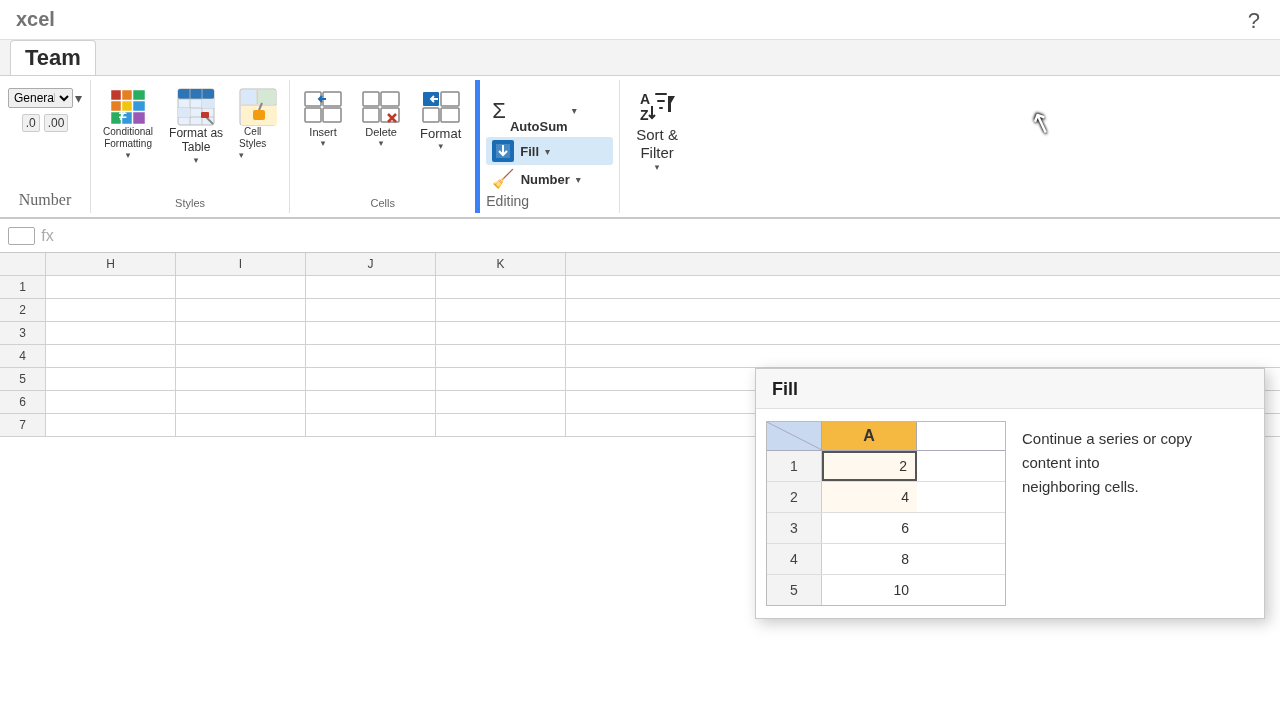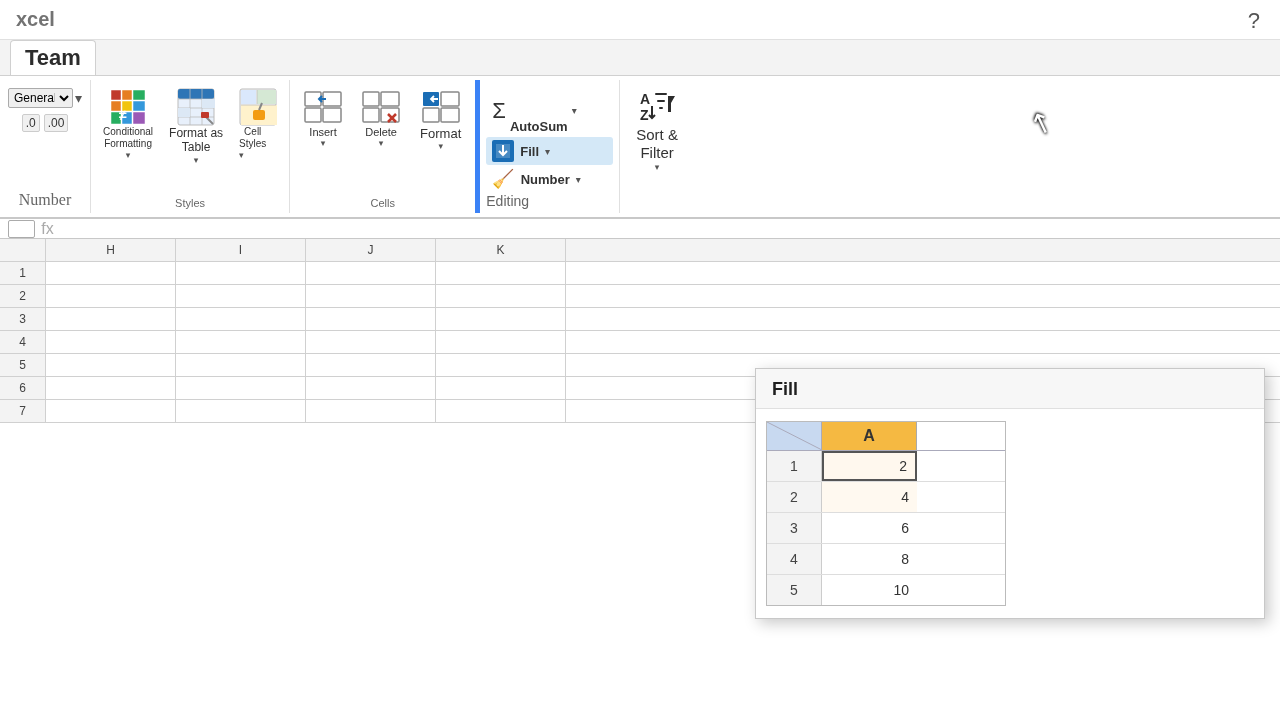--- a/index.html
+++ b/index.html
@@ -231,21 +231,21 @@
       </div>
       <span style="font-size:15px; color:#333; text-align:center; line-height:1.2;">Sort &amp;<br>Filter</span>
       <span style="font-size:9px; color:#555;">▾</span>
     </div>
   </div>
 
   <div style="position:absolute; top:30px; left:1030px; font-size:28px; color:#fff; text-shadow:1px 1px 3px #000, -1px -1px 3px #000; pointer-events:none; z-index:10; transform:rotate(20deg);">↖</div>
 
 </div>
 
-<div style="height:20px; background:#fff; border-bottom:1px solid #c8c8c8; display:flex; align-items:center; padding:0 8px; font-size:13px; color:#333;">
+<div style="height:34px; background:#fff; border-bottom:1px solid #c8c8c8; display:flex; align-items:center; padding:0 8px; font-size:13px; color:#333;">
   <span style="border:1px solid #ababab; border-radius:2px; padding:1px 6px; margin-right:6px; background:#fff; font-size:12px;">&nbsp;&nbsp;&nbsp;&nbsp;</span>
   <span style="color:#aaa; font-size:16px; margin-right:6px;">fx</span>
 </div>
 
 <div style="display:flex; flex-direction:column; overflow:hidden; flex:1;">
 
   <div style="display:flex; background:#f3f3f3; border-bottom:1px solid #d0d0d0;">
     <div style="width:46px; height:22px; border-right:1px solid #d0d0d0; background:#f3f3f3; flex-shrink:0;"></div>
     <div style="width:130px; height:22px; text-align:center; font-size:12px; color:#444; border-right:1px solid #d0d0d0; display:flex; align-items:center; justify-content:center; flex-shrink:0;">H</div>
     <div style="width:130px; height:22px; text-align:center; font-size:12px; color:#444; border-right:1px solid #d0d0d0; display:flex; align-items:center; justify-content:center; flex-shrink:0;">I</div>
@@ -342,14 +342,17 @@
         <div style="width:55px; height:30px; background:#f3f3f3; border-right:1px solid #ccc; display:flex; align-items:center; justify-content:center; font-size:14px; color:#444;">4</div>
         <div style="width:95px; height:30px; display:flex; align-items:center; justify-content:flex-end; padding-right:8px; font-size:14px; color:#333;">8</div>
       </div>
 
       <div style="display:flex;">
         <div style="width:55px; height:30px; background:#f3f3f3; border-right:1px solid #ccc; display:flex; align-items:center; justify-content:center; font-size:14px; color:#444;">5</div>
         <div style="width:95px; height:30px; display:flex; align-items:center; justify-content:flex-end; padding-right:8px; font-size:14px; color:#333;">10</div>
       </div>
     </div>
 
+    <div style="padding:6px 16px; font-size:15px; color:#333; line-height:1.6;">
+      <span>Continue a series or copy content into<br>neighboring cells.</span>
+    </div>
   </div>
 </div>
 
 </body></html>

